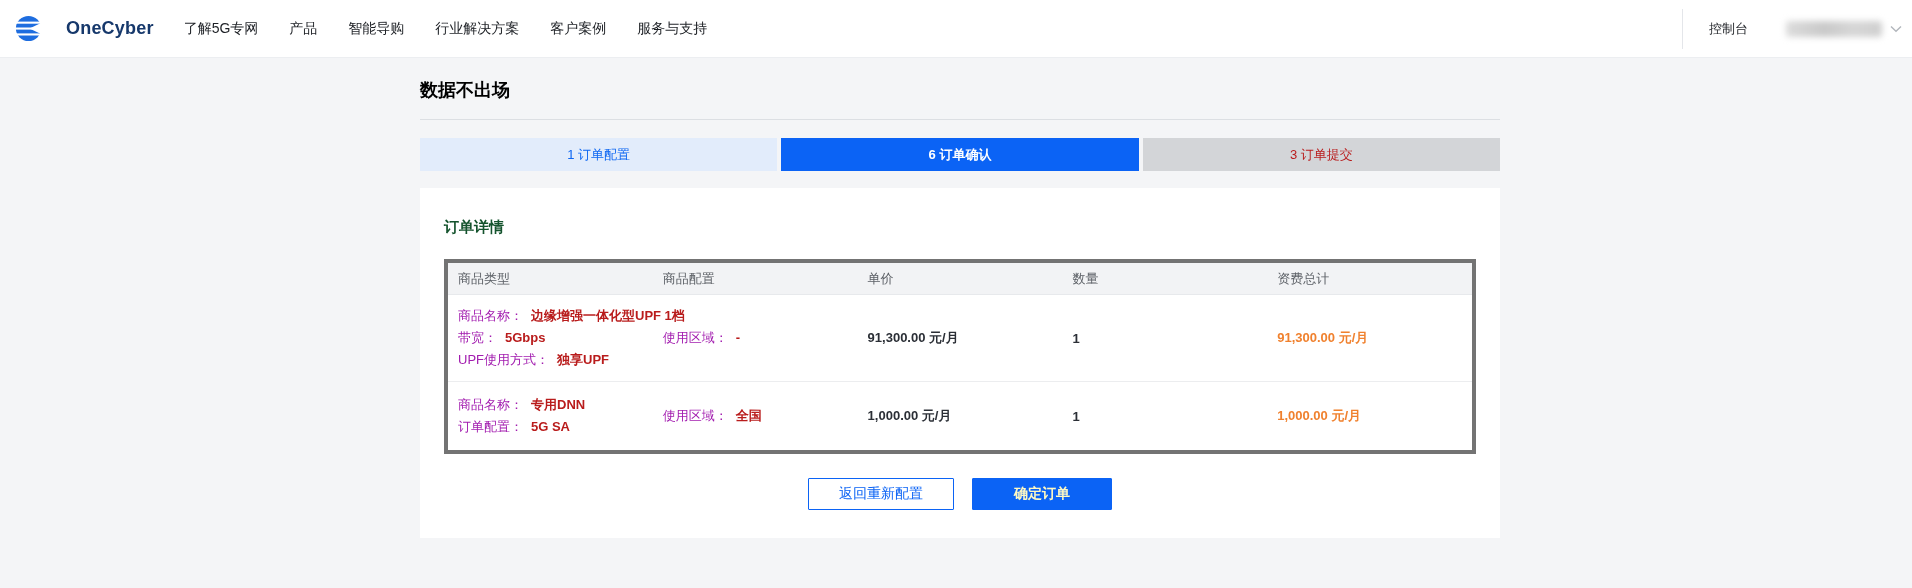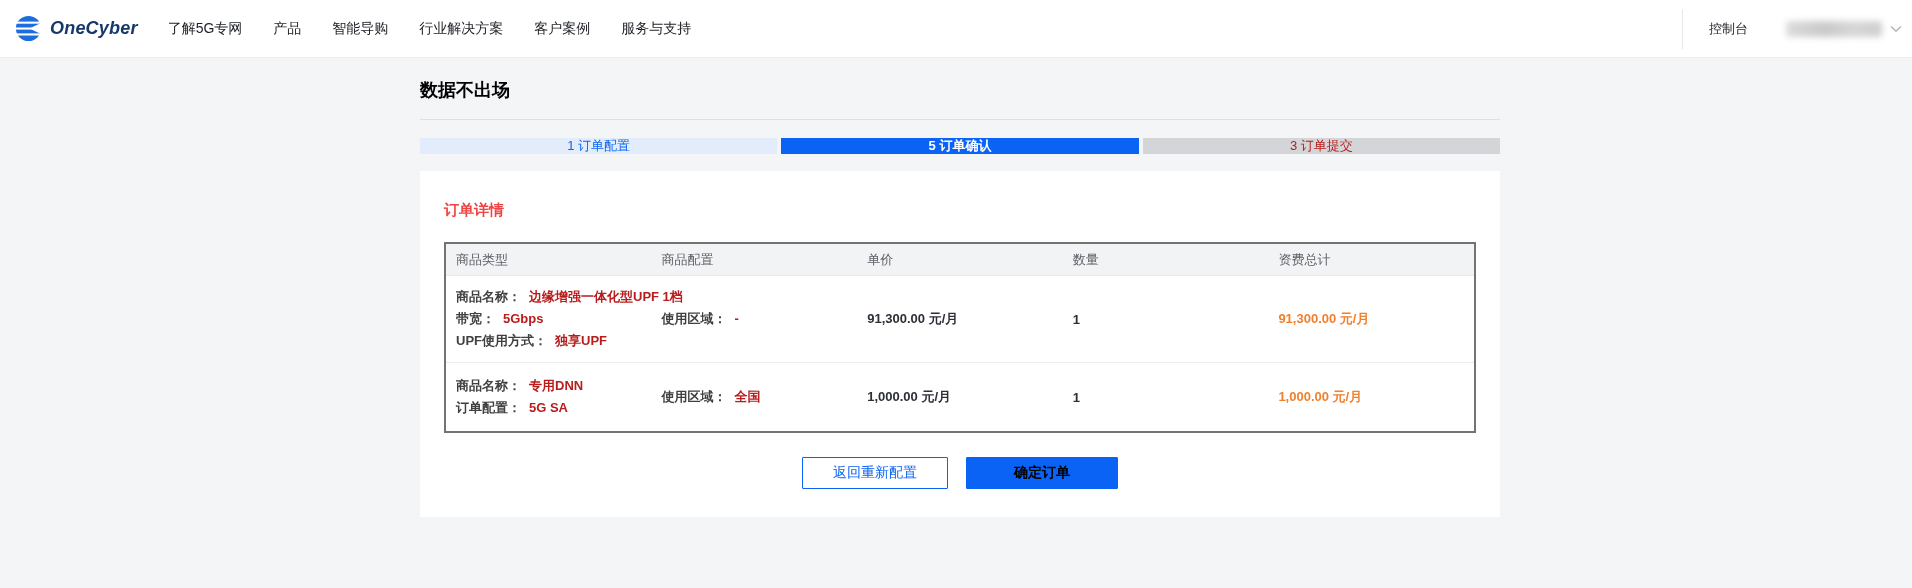--- a/index.html
+++ b/index.html
@@ -11,78 +11,78 @@
     color: #1a1a1a;
   }
 
   
   .topbar {
     height: 58px; background: #fff;
     border-bottom: 1px solid #eceef1;
     display: flex; align-items: center;
     padding: 0 10px 0 14px;
   }
-  .brand { display: flex; align-items: center; gap: 7px; font-style: italic; }
+  .brand { display: flex; align-items: center; gap: 23px; }
   .brand-name { font-size: 18px; font-weight: 700; color: #16386b; letter-spacing: .2px; }
   .nav { display: flex; gap: 31px; margin-left: 30px; }
   .nav a { font-size: 14px; color: #1c1f24; text-decoration: none; cursor: pointer; }
   .topbar-right { margin-left: auto; display: flex; align-items: center; }
   .vdiv { width: 1px; height: 40px; background: #e4e6ea; margin-right: 26px; }
   .console-link { font-size: 13px; color: #1c1f24; text-decoration: none; cursor: pointer; margin-right: 38px; }
   .account-blur {
     width: 96px; height: 16px; border-radius: 3px;
     background: linear-gradient(90deg,#dcdcdc,#c9c9c9 40%,#d6d6d6 70%,#cfcfcf);
     filter: blur(3px); cursor: pointer;
   }
   .chev { margin-left: 8px; display: inline-flex; cursor: pointer; }
 
   
   .page { margin-left: 420px; width: 1080px; }
   .page-title { padding-top: 20px; font-size: 18px; font-weight: 700; color: #000000; }
   .title-divider { height: 1px; background: #dcdfe3; margin-top: 17px; }
 
   
-  .stepper { margin-top: 18px; display: flex; gap: 4px; height: 16px; }
+  .stepper { margin-top: 18px; display: flex; gap: 4px; height: 33px; }
   .step {
     flex: 1; display: flex; align-items: center; justify-content: center;
     font-size: 13px; cursor: default; user-select: none;
   }
   .step-done   { background: #e2ecfb; color: #0d66f2; cursor: pointer; }
   .step-active { background: #0b63f5; color: #ffffff; font-weight: 700; }
   .step-pending{ background: #d3d5d8; color: #b91c1c; }
 
   
   .card { margin-top: 17px; background: #fff; padding: 30px 24px 28px; }
-  .section-title { font-size: 15px; font-weight: 700; color: #ef4444; }
+  .section-title { font-size: 15px; font-weight: 700; color: #14532d; }
 
-  .order-table { margin-top: 22px; border: 2px solid #737373; }
+  .order-table { margin-top: 22px; border: 4px solid #737373; }
   .thead {
     display: flex; align-items: center; height: 32px;
     background: #f2f3f5; border-bottom: 1px solid #e7e9ec;
     font-size: 13px; color: #5c6066;
   }
   .th, .cell { width: 20%; padding-left: 10px; }
   .trow { display: flex; align-items: center; padding: 12px 0; font-size: 13px; background: #fff; }
   .trow + .trow { border-top: 1px solid #ecedef; }
   .trow.row-tall { padding: 10px 0; }
   .line { display: flex; gap: 8px; line-height: 22px; white-space: nowrap; }
-  .lbl { color: #404040; font-weight: 700; }
+  .lbl { color: #a21caf; font-weight: 400; }
   .val { color: #b91c1c; font-weight: 700; }
   .num { color: #2b2f36; font-weight: 700; }
   .total { color: #f0812e; font-weight: 700; }
 
   
   .actions { margin-top: 24px; display: flex; justify-content: center; gap: 18px; }
   .btn {
     height: 32px; font-size: 14px; font-family: inherit;
     display: inline-flex; align-items: center; justify-content: center;
     cursor: pointer; border-radius: 1px; text-align: right;
   }
   .btn-outline { width: 146px; background: #fff; border: 1px solid #0b63f5; color: #0b63f5; }
-  .btn-primary { width: 152px; background: #0b63f5; border: 1px solid #0b63f5; color: #000000; font-weight: 700; }
+  .btn-primary { width: 140px; background: #0b63f5; border: 1px solid #0b63f5; color: #fef9c3; font-weight: 700; }
 </style>
 </head>
 <body>
 
 <header class="topbar">
   <div class="brand">
     <span style="display:inline-flex">
       <svg width="29" height="29" viewBox="0 0 29 29">
         <circle cx="14.5" cy="14.5" r="12.6" fill="#1e6ddf"></circle>
         <rect x="0" y="7.6" width="29" height="2.1" fill="#ffffff"></rect>
@@ -112,21 +112,21 @@
     </span>
   </div>
 </header>
 
 <main class="page">
   <h1 class="page-title">数据不出场</h1>
   <div class="title-divider"></div>
 
   <div class="stepper">
     <div class="step step-done">1 订单配置</div>
-    <div class="step step-active">5 订单确认</div>
+    <div class="step step-active">6 订单确认</div>
     <div class="step step-pending">3 订单提交</div>
   </div>
 
   <section class="card">
     <h2 class="section-title">订单详情</h2>
 
     <div class="order-table">
       <div class="thead">
         <div class="th">商品类型</div>
         <div class="th">商品配置</div>

